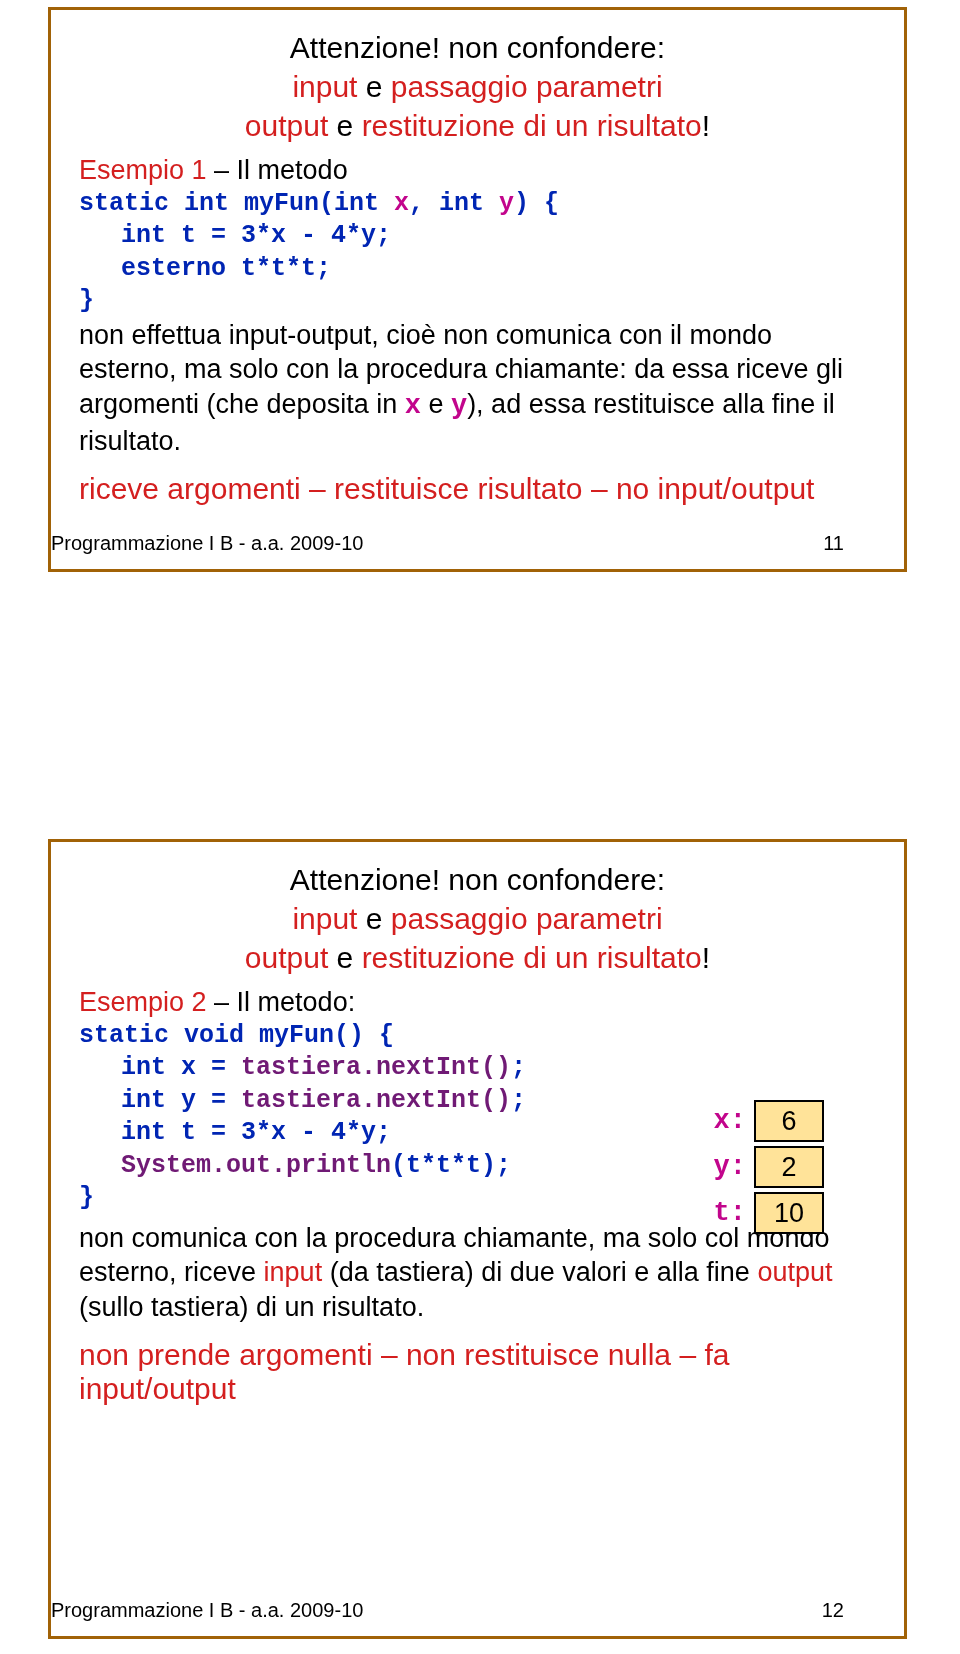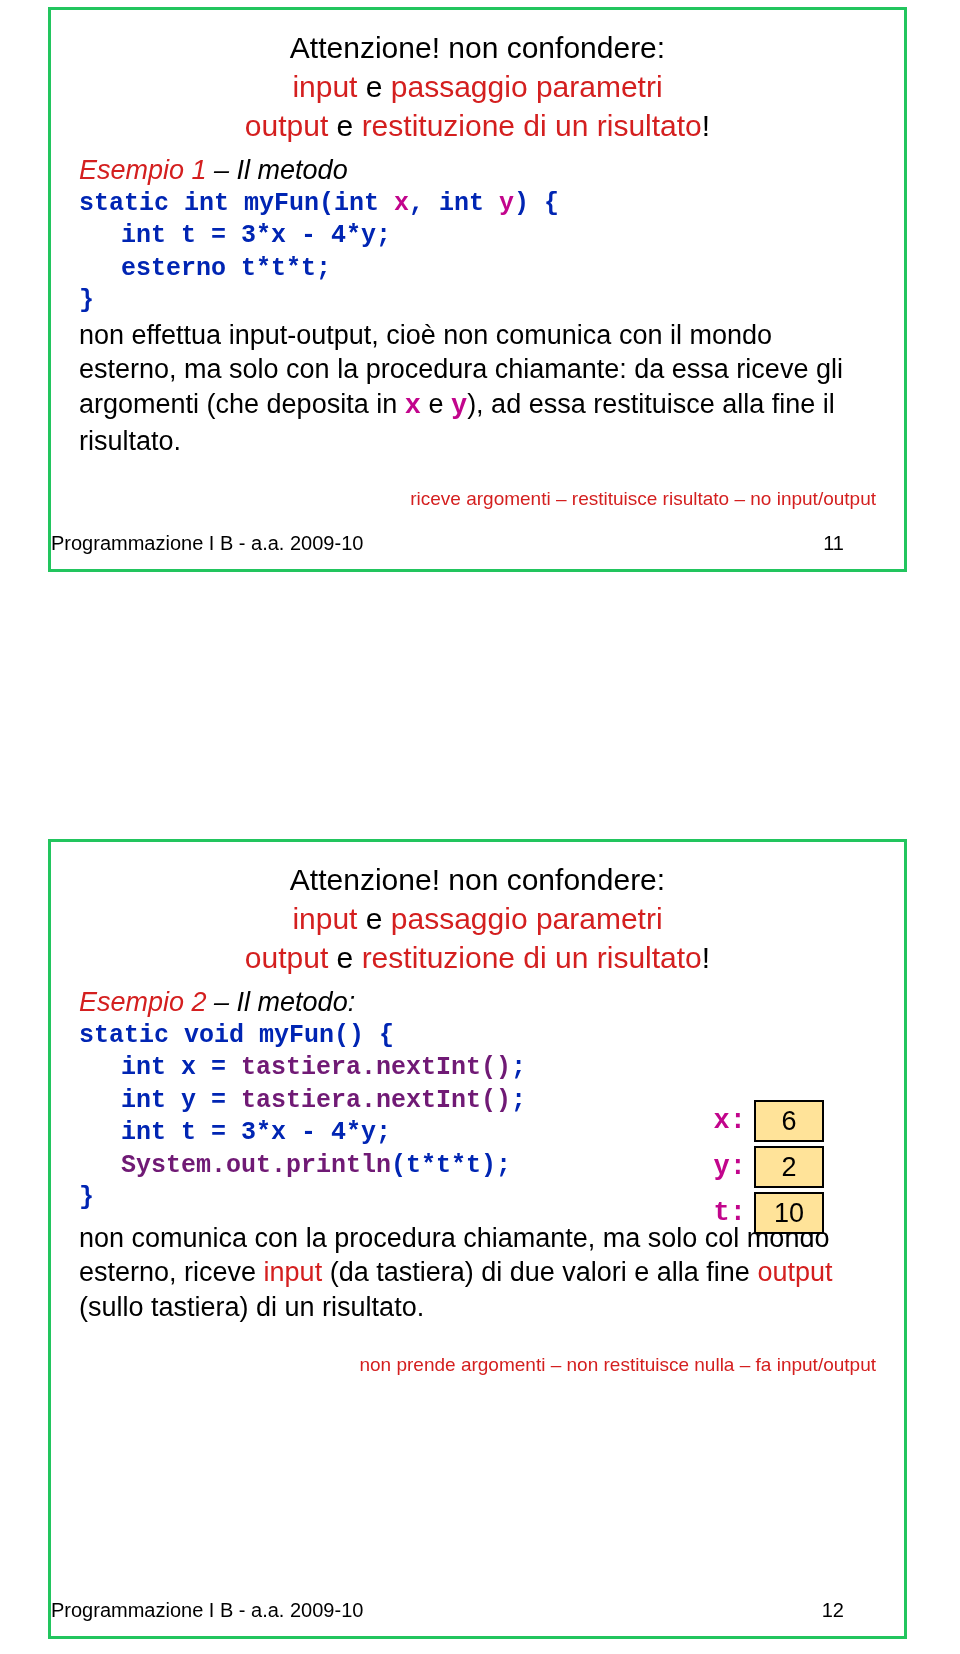--- a/index.html
+++ b/index.html
@@ -10,21 +10,21 @@
     width: 960px;
   }
   .page {
     width: 960px;
     height: 827px;
     position: relative;
     box-sizing: border-box;
   }
   .frame {
     position: absolute;
-    border: 3px solid #22c55e;
+    border: 3px solid #a16207;
     box-sizing: border-box;
   }
   .slide1-frame {
     left: 48px;
     top: 7px;
     width: 859px;
     height: 565px;
     padding: 18px 28px 20px 28px;
   }
   .slide2-frame {
@@ -52,24 +52,24 @@
     line-height: 1.3;
     white-space: pre;
   }
   .body-text {
     font-size: 27px;
     line-height: 1.28;
     color: #000;
   }
   .indent { padding-left: 42px; }
   .summary {
-    text-align: right;
-    font-size: 19px;
+    text-align: left;
+    font-size: 30px;
     color: #d41f1f;
-    margin-top: 30px;
+    margin-top: 14px;
   }
   .footer {
     position: absolute;
     bottom: 14px;
     left: 0;
     width: 100%;
     text-align: left;
     font-size: 20px;
     color: #000;
   }
@@ -100,21 +100,21 @@
     width: 66px;
     height: 38px;
     border: 2px solid #000;
     background: #ffe399;
     display: flex;
     align-items: center;
     justify-content: center;
     font-size: 27px;
     font-family: Arial, sans-serif;
   }
-  .mt8 { margin-top: 8px; font-style: italic; }
+  .mt8 { margin-top: 8px; }
 </style>
 </head>
 <body>
 
 <div class="page">
   <div class="frame slide1-frame">
 
     <div class="title-block">
       <div><span class="black">Attenzione! non confondere:</span></div>
       <div>

